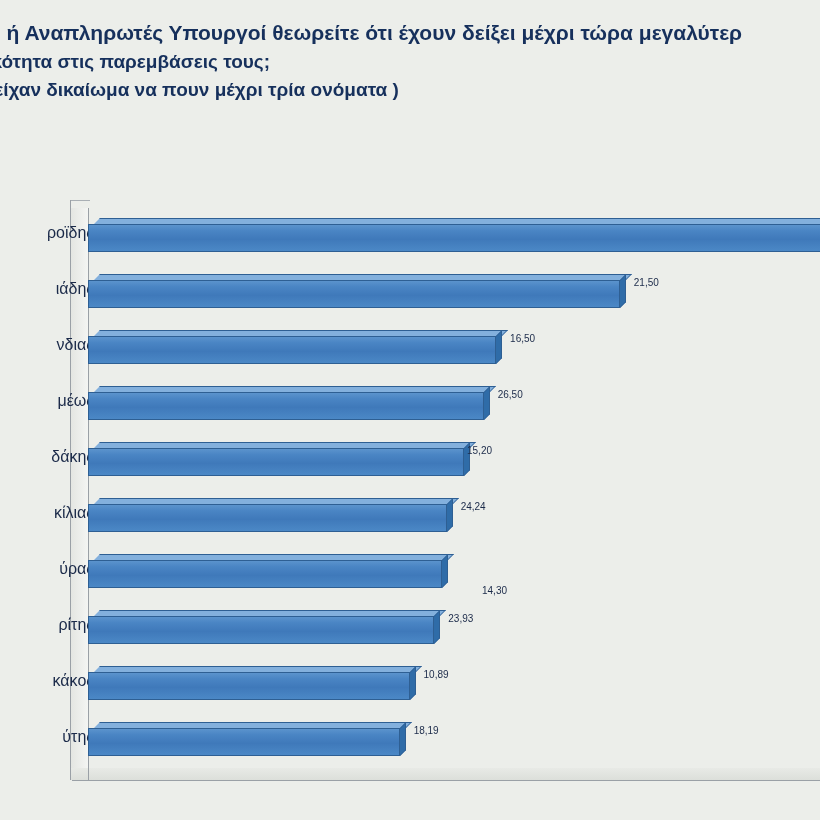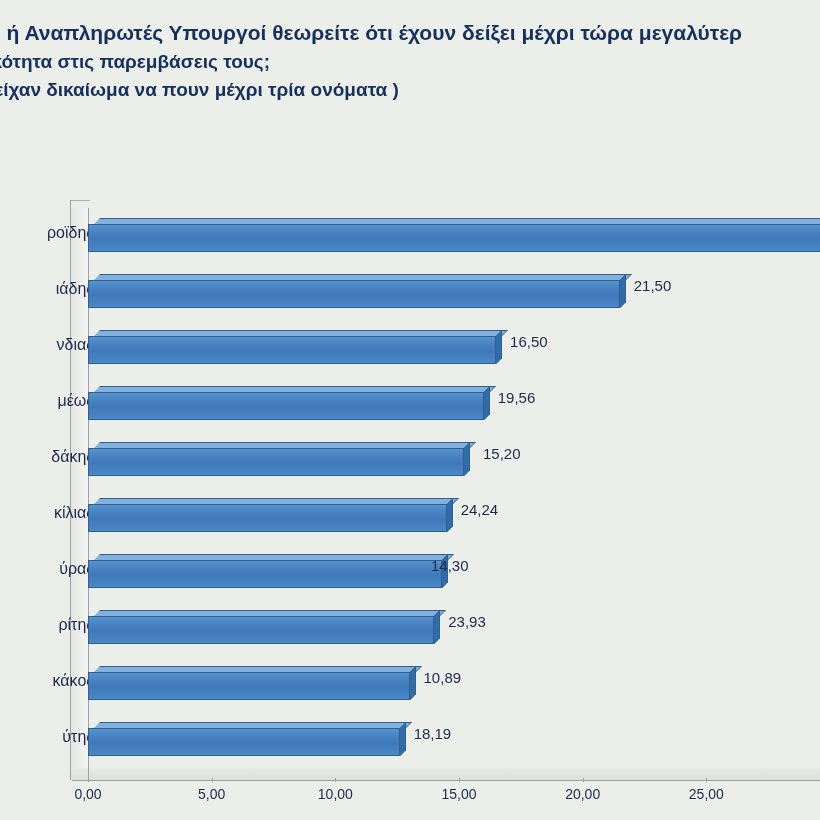--- a/index.html
+++ b/index.html
@@ -171,21 +171,21 @@
     background: #2f6ca8;
     border: 1px solid #2e5f93;
     border-left: none;
     transform: skewY(-45deg);
     transform-origin: top left;
     box-sizing: border-box;
   }
   .val-label {
     position: absolute;
     top: 13px;
-    font-size: 15px;
+    font-size: 10px;
     color: #1b2a49;
     white-space: nowrap;
   }
 
   
   #xticks {
     position: absolute;
     left: 0;
     top: 602px;
     width: 820px;
@@ -253,48 +253,48 @@
         </div>
         <div class="val-label" style="left: 510.1px;">16,50</div>
       </div>
       <div class="row">
         <div class="cat-label">μέως</div>
         <div class="bar-wrap" style="width: 395.733px;">
           <div class="bar-top" style="width: 395.733px;"></div>
           <div class="bar" style="width: 395.733px;"></div>
           <div class="bar-side" style="left: 395.733px;"></div>
         </div>
-        <div class="val-label" style="left: 497.733px;">19,56</div>
+        <div class="val-label" style="left: 497.733px;">26,50</div>
       </div>
       <div class="row">
         <div class="cat-label">δάκης</div>
         <div class="bar-wrap" style="width: 375.947px;">
           <div class="bar-top" style="width: 375.947px;"></div>
           <div class="bar" style="width: 375.947px;"></div>
           <div class="bar-side" style="left: 375.947px;"></div>
         </div>
-        <div class="val-label" style="left: 483px;">15,20</div>
+        <div class="val-label" style="left: 467px;">15,20</div>
       </div>
       <div class="row">
         <div class="cat-label">κίλιας</div>
         <div class="bar-wrap" style="width: 358.633px;">
           <div class="bar-top" style="width: 358.633px;"></div>
           <div class="bar" style="width: 358.633px;"></div>
           <div class="bar-side" style="left: 358.633px;"></div>
         </div>
         <div class="val-label" style="left: 460.633px;">24,24</div>
       </div>
       <div class="row">
         <div class="cat-label">ύρας</div>
         <div class="bar-wrap" style="width: 353.687px;">
           <div class="bar-top" style="width: 353.687px;"></div>
           <div class="bar" style="width: 353.687px;"></div>
           <div class="bar-side" style="left: 353.687px;"></div>
         </div>
-        <div class="val-label" style="left: 431px;">14,30</div>
+        <div class="val-label" style="left: 482px; margin-top: 28px;">14,30</div>
       </div>
       <div class="row">
         <div class="cat-label">ρίτης</div>
         <div class="bar-wrap" style="width: 346.267px;">
           <div class="bar-top" style="width: 346.267px;"></div>
           <div class="bar" style="width: 346.267px;"></div>
           <div class="bar-side" style="left: 346.267px;"></div>
         </div>
         <div class="val-label" style="left: 448.267px;">23,93</div>
       </div>
@@ -311,27 +311,13 @@
         <div class="cat-label">ύτης</div>
         <div class="bar-wrap" style="width: 311.64px;">
           <div class="bar-top" style="width: 311.64px;"></div>
           <div class="bar" style="width: 311.64px;"></div>
           <div class="bar-side" style="left: 311.64px;"></div>
         </div>
         <div class="val-label" style="left: 413.64px;">18,19</div>
       </div>
     </div>
 
-  <div id="xticks">
-      <div class="tick-mark" style="left: 88px;"></div>
-      <div class="xtick" style="left: 88px;">0,00</div>
-      <div class="tick-mark" style="left: 211.667px;"></div>
-      <div class="xtick" style="left: 211.667px;">5,00</div>
-      <div class="tick-mark" style="left: 335.333px;"></div>
-      <div class="xtick" style="left: 335.333px;">10,00</div>
-      <div class="tick-mark" style="left: 459px;"></div>
-      <div class="xtick" style="left: 459px;">15,00</div>
-      <div class="tick-mark" style="left: 582.667px;"></div>
-      <div class="xtick" style="left: 582.667px;">20,00</div>
-      <div class="tick-mark" style="left: 706.333px;"></div>
-      <div class="xtick" style="left: 706.333px;">25,00</div>
-    </div>
 </div>
 
 </body></html>

